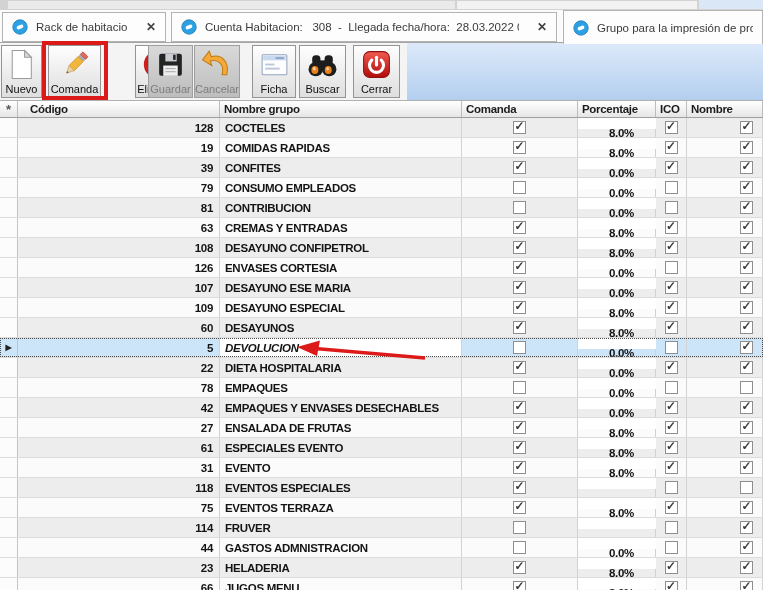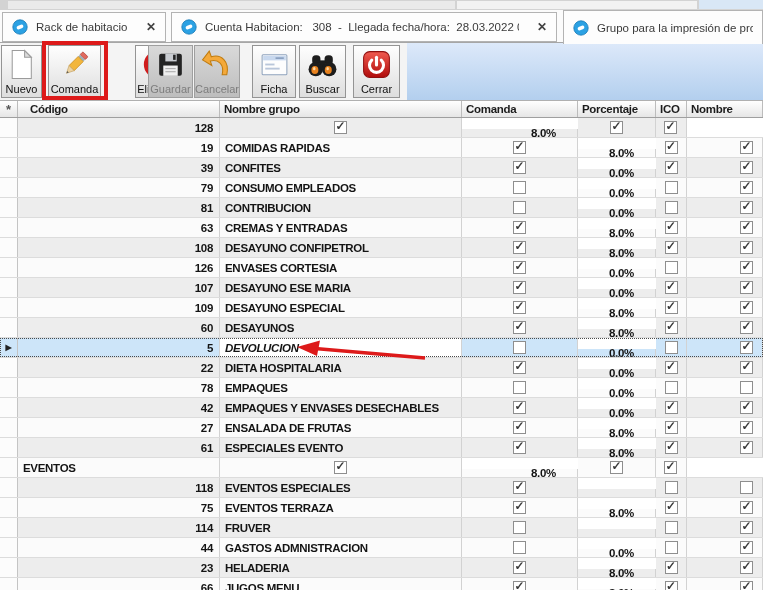--- a/index.html
+++ b/index.html
@@ -221,20 +221,21 @@
         <div class="hcell h-nombre">Nombre grupo</div>
         <div class="hcell h-comanda">Comanda</div>
         <div class="hcell h-porcentaje">Porcentaje</div>
         <div class="hcell h-ico">ICO</div>
         <div class="hcell h-activo">Nombre</div>
       </div>
     <div class="gbody">
         <div class="grow odd">
           <div class="cell c-sel"></div>
           <div class="cell c-codigo">128</div>
+          <div class="cell c-nombre">COCTELES</div>
           <div class="cell c-comanda">
             <span class="cb checked">
               <span class="tick">✓</span>
             </span>
           </div>
           <div class="cell c-porcentaje">8,0%</div>
           <div class="cell c-ico">
             <span class="cb checked">
               <span class="tick">✓</span>
             </span>
@@ -556,21 +557,22 @@
             </span>
           </div>
           <div class="cell c-activo">
             <span class="cb checked">
               <span class="tick">✓</span>
             </span>
           </div>
         </div>
         <div class="grow even">
           <div class="cell c-sel"></div>
-          <div class="cell c-nombre">EVENTOS</div>
+          <div class="cell c-codigo">31</div>
+          <div class="cell c-nombre">EVENTO</div>
           <div class="cell c-comanda">
             <span class="cb checked">
               <span class="tick">✓</span>
             </span>
           </div>
           <div class="cell c-porcentaje">8,0%</div>
           <div class="cell c-ico">
             <span class="cb checked">
               <span class="tick">✓</span>
             </span>

